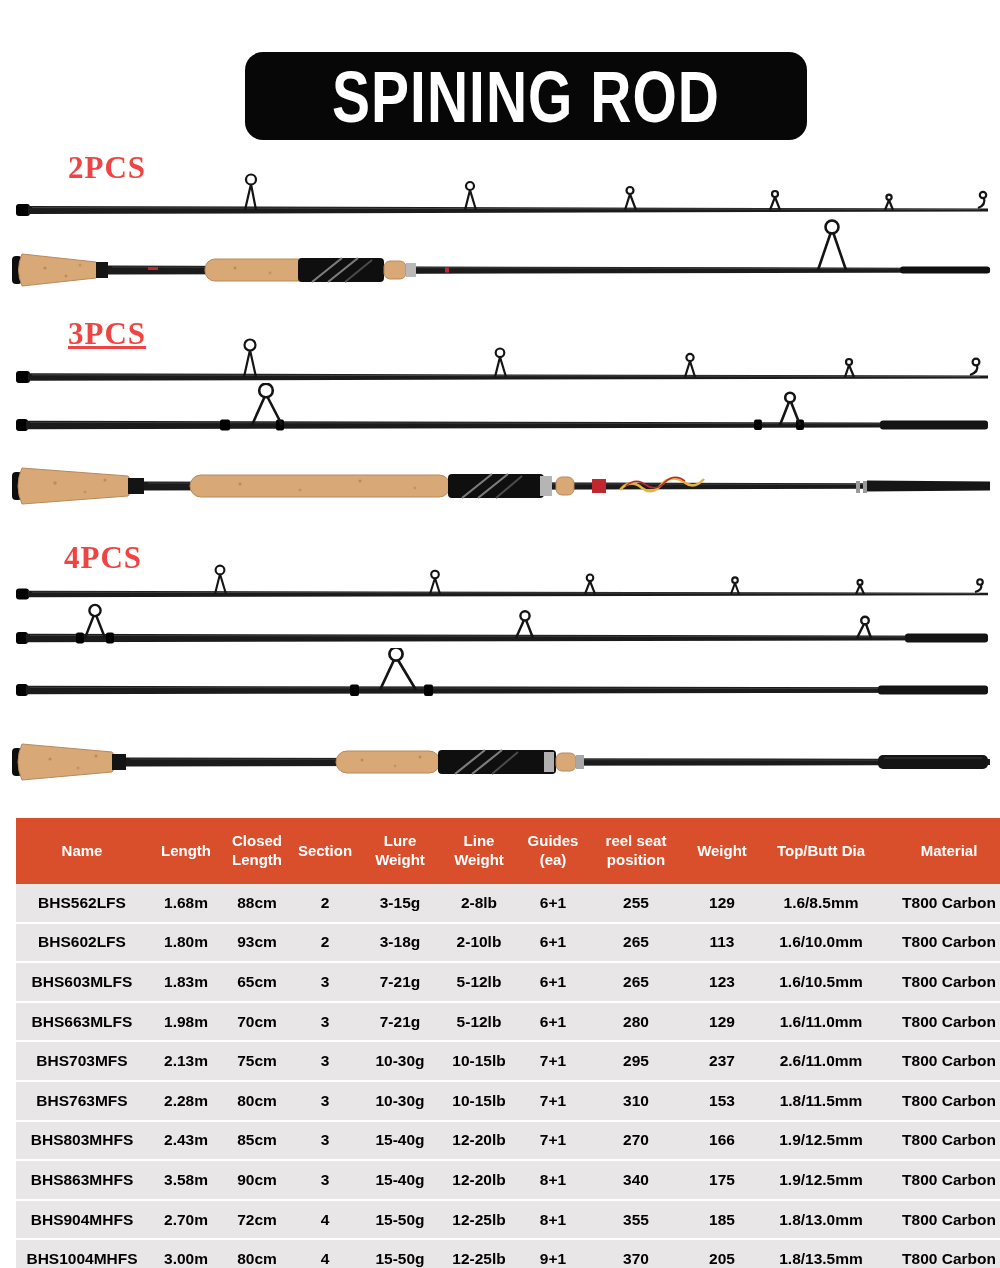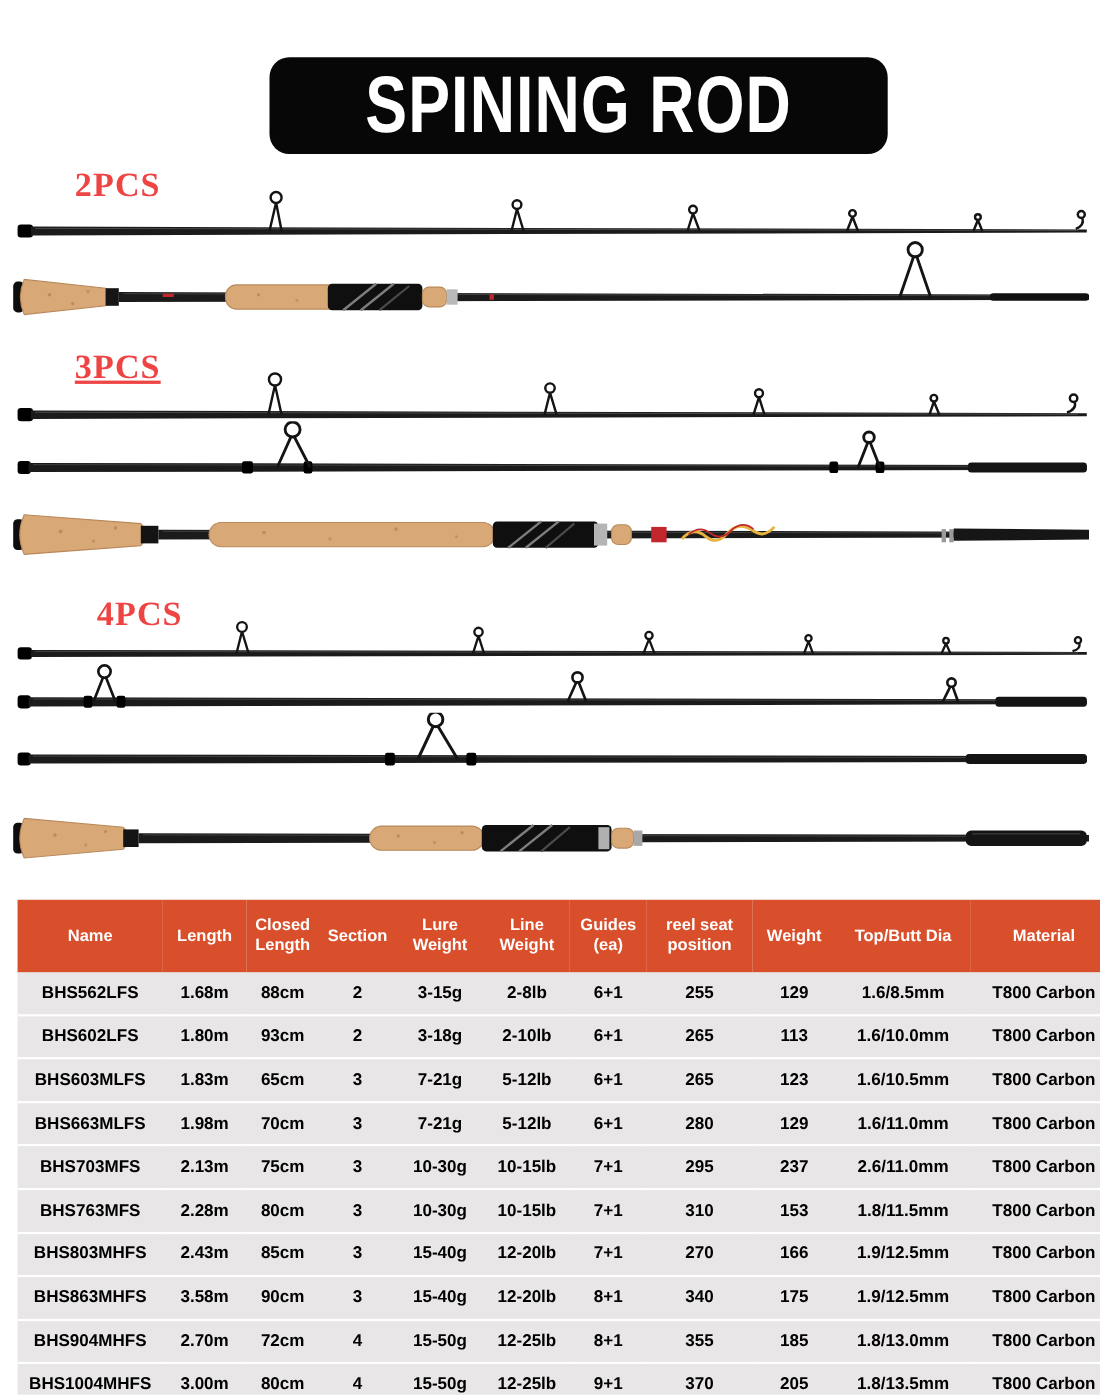--- a/index.html
+++ b/index.html
@@ -8,21 +8,21 @@
   
   .banner{position:absolute;left:245px;top:52px;width:562px;height:88px;background:#070707;
           border-radius:18px;display:flex;align-items:center;justify-content:center;}
   .banner span{color:#fff;font-weight:900;font-size:57px;letter-spacing:1px;
                transform:scaleY(1.28);white-space:nowrap;}
   
   .pcs-label{position:absolute;left:28px;font-family:"Liberation Serif",serif;font-weight:700;
              font-size:31px;color:#ef4444;letter-spacing:1px;margin-left:40px;}
   #lbl-2pcs{top:150px;}
   #lbl-3pcs{top:316px;text-decoration:underline;}
-  #lbl-4pcs{top:540px;left:48px;text-align:center;}
+  #lbl-4pcs{top:540px;left:24px;text-align:center;}
   .rod-svg{position:absolute;left:0;width:1000px;}
   
   .spec-area{position:absolute;left:16px;top:818px;width:1000px;height:450px;background:#E8E6E6;}
   table.spec{width:100%;border-collapse:collapse;table-layout:fixed;}
   table.spec thead th{background:#D94F2B;color:#fff;font-weight:700;font-size:15px;line-height:1.25;
                       height:62px;padding:2px 2px;text-align:center;vertical-align:middle;}
   table.spec tbody td{background:#E8E6E6;color:#000;font-weight:700;font-size:15.5px;text-align:center;
                       vertical-align:middle;height:35.6px;border-bottom:2px solid #ffffff;
                       white-space:nowrap;overflow:hidden;}
   .g-stroke{stroke:#141414;fill:none;}

